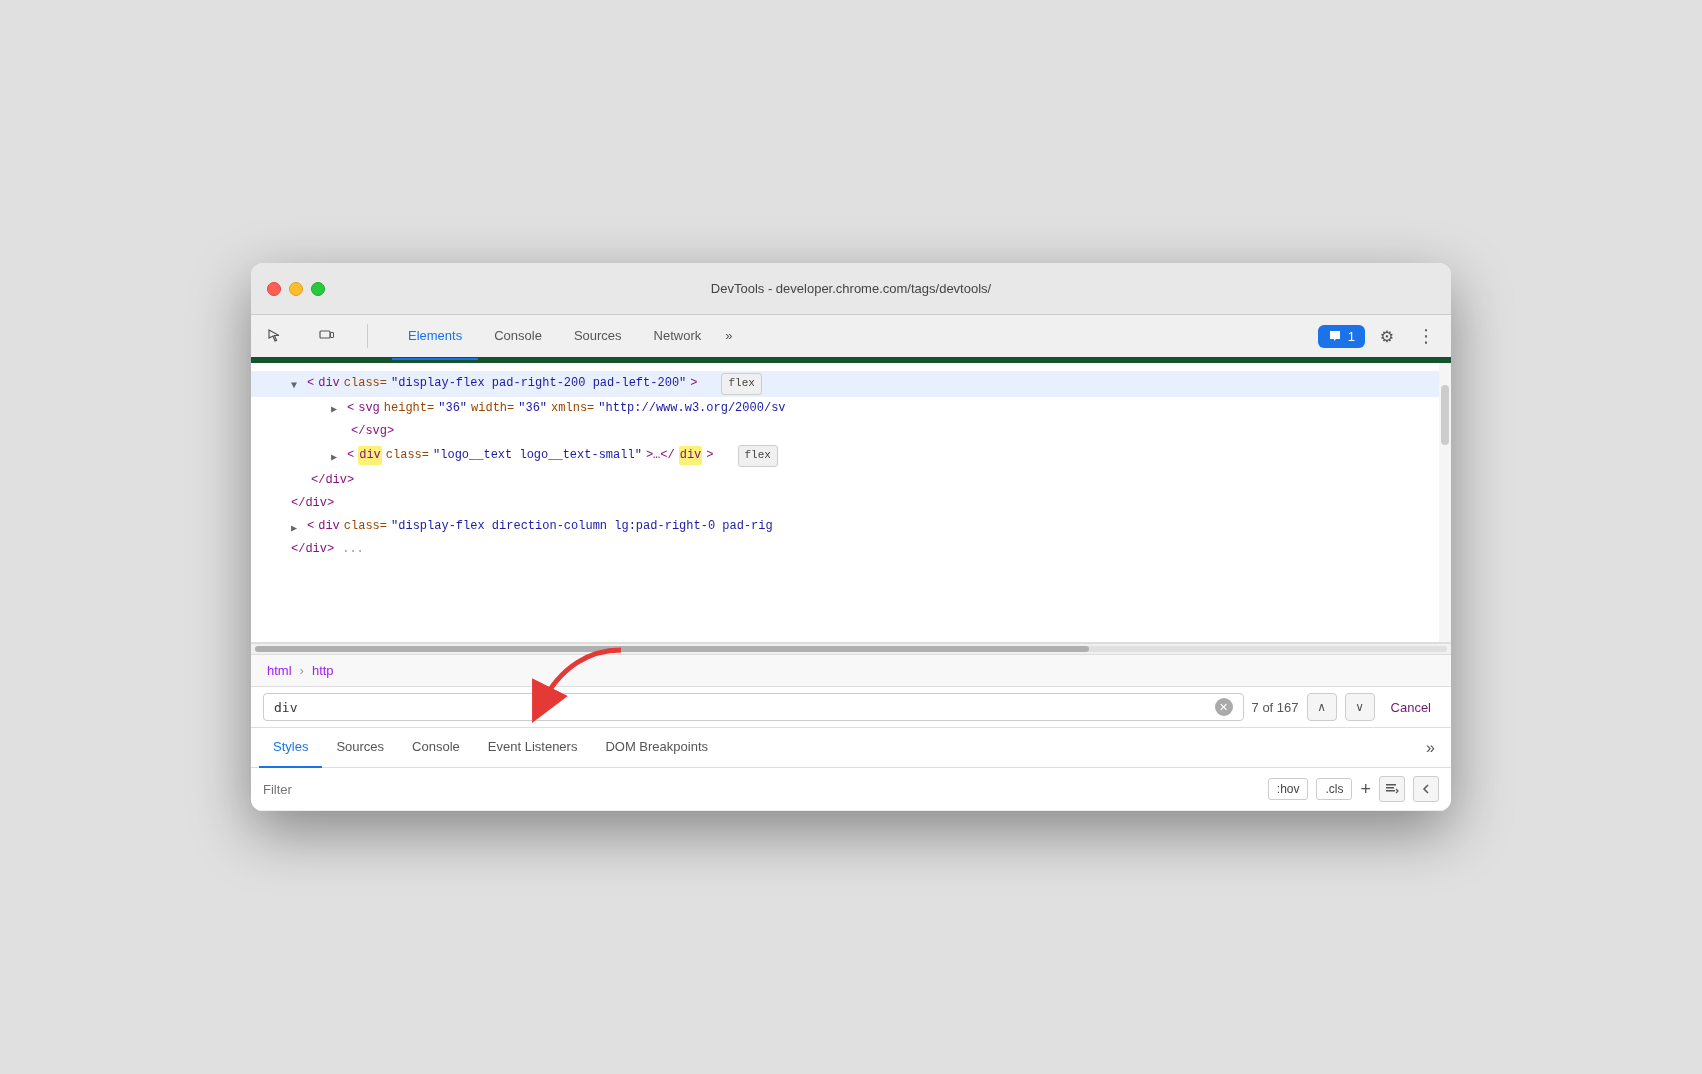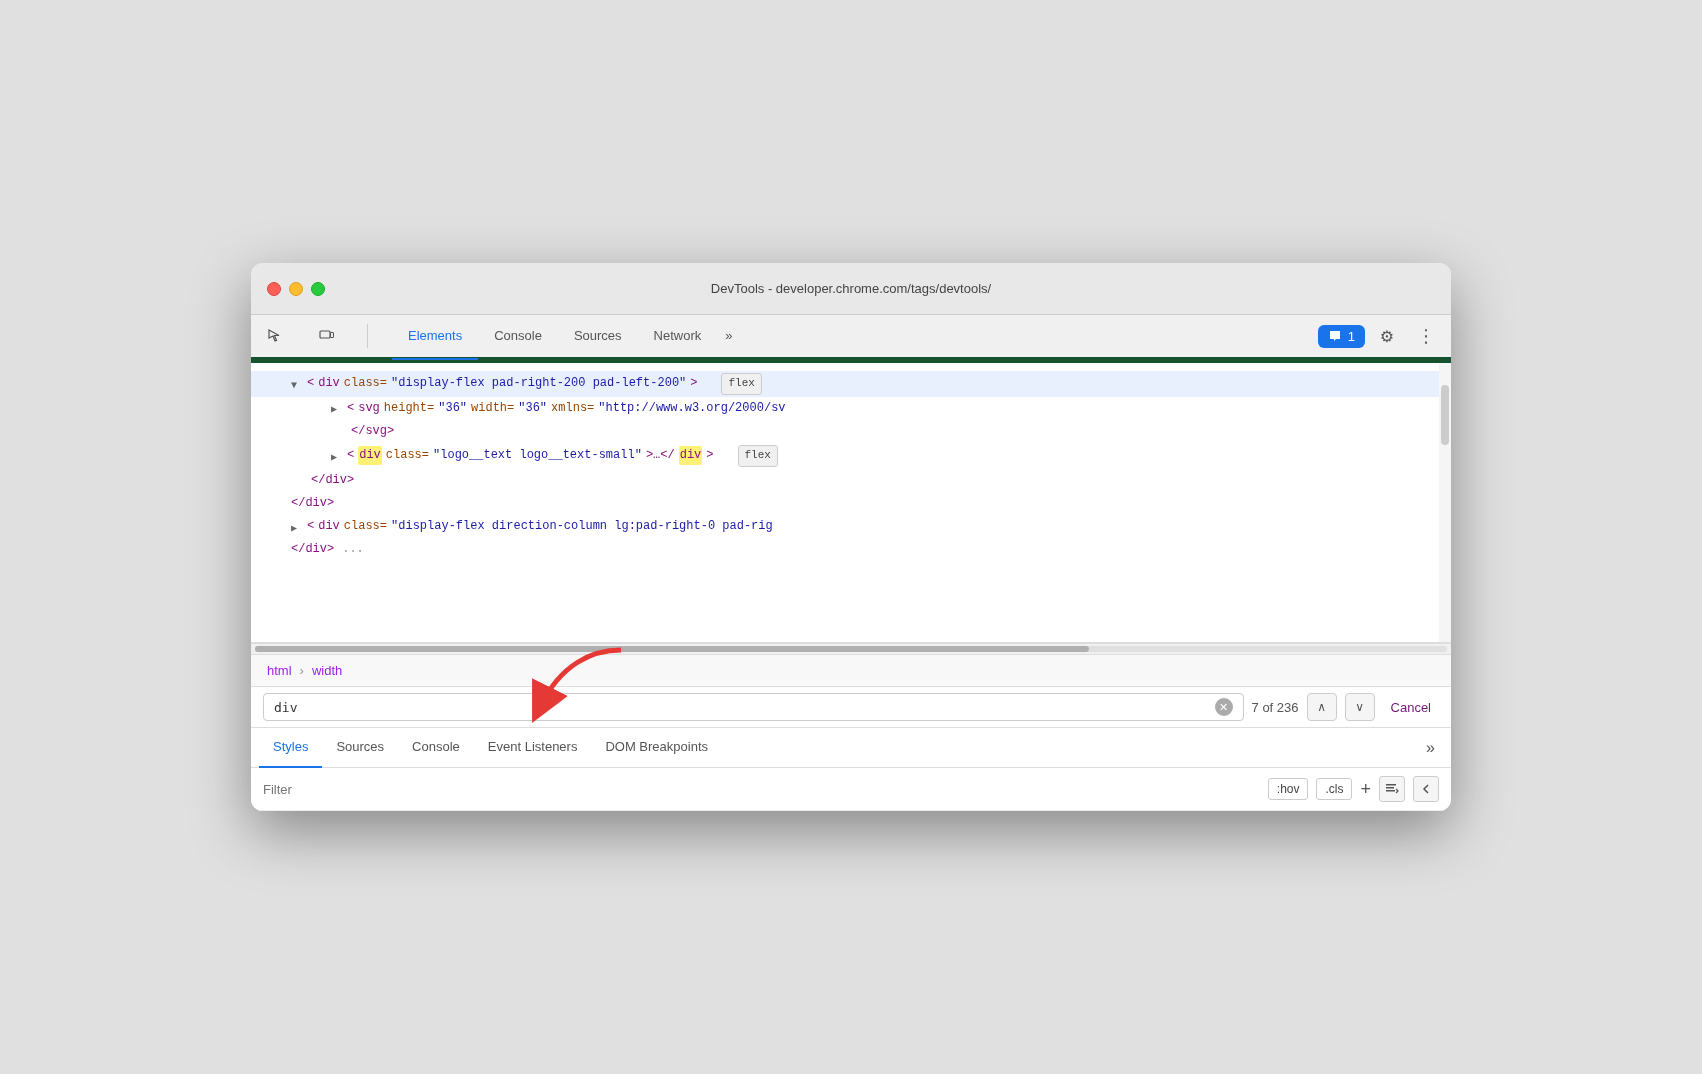--- a/index.html
+++ b/index.html
@@ -519,21 +519,21 @@
 
   <div class="scrollbar-h">
     <div class="scrollbar-track">
       <div class="scrollbar-thumb"></div>
     </div>
   </div>
 
   <div class="breadcrumb-bar">
     <span class="breadcrumb-item">html</span>
     <span class="breadcrumb-sep"> › </span>
-    <span class="breadcrumb-item">width</span>
+    <span class="breadcrumb-item">http</span>
 
     <div style="position:absolute; left:280px; top:-10px; pointer-events:none;">
       <svg width="120" height="80" viewBox="0 0 120 80">
         <defs>
           <marker id="arrowhead" markerWidth="8" markerHeight="8" refX="4" refY="4" orient="auto">
             <path d="M0,0 L8,4 L0,8 Z" fill="#e53935"></path>
           </marker>
         </defs>
         <path d="M 90,5 C 60,5 30,20 10,60" stroke="#e53935" stroke-width="5" fill="none" marker-end="url(#arrowhead)"></path>
       </svg>
@@ -541,21 +541,21 @@
   </div>
 
   <div class="search-bar">
     <div class="search-input-wrapper">
       <input class="search-input" type="text" value="div" style="">
       <div class="search-clear">✕</div>
     </div>
     <span class="search-count">
       <span>7</span>
       <span> </span>
-      <span>of 236</span>
+      <span>of 167</span>
     </span>
     <button class="search-nav-btn">∧</button>
     <button class="search-nav-btn">∨</button>
     <button class="search-cancel-btn">Cancel</button>
   </div>
 
   <div class="styles-panel">
     <div class="styles-tabs">
       <div class="styles-tab active">
         <span>Styles</span>

